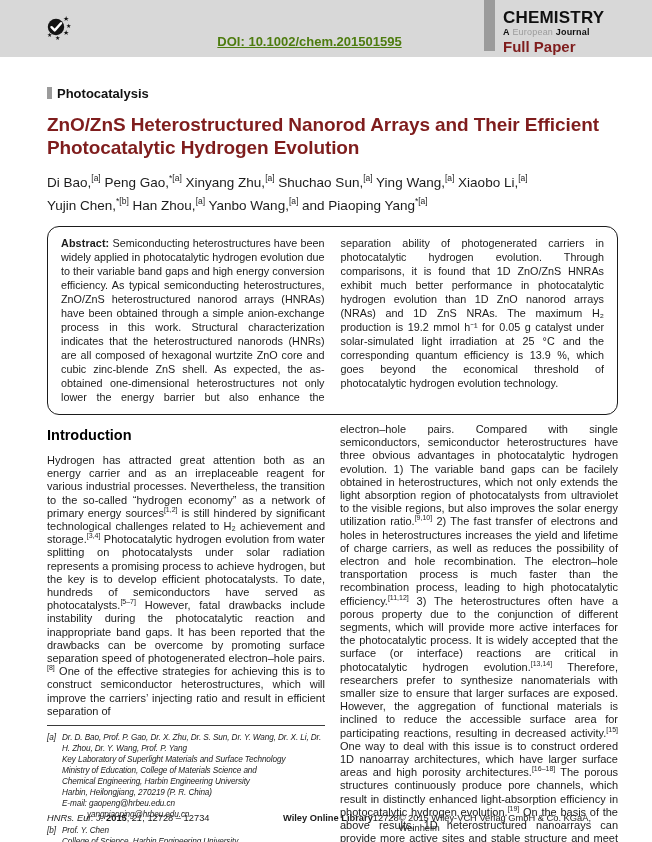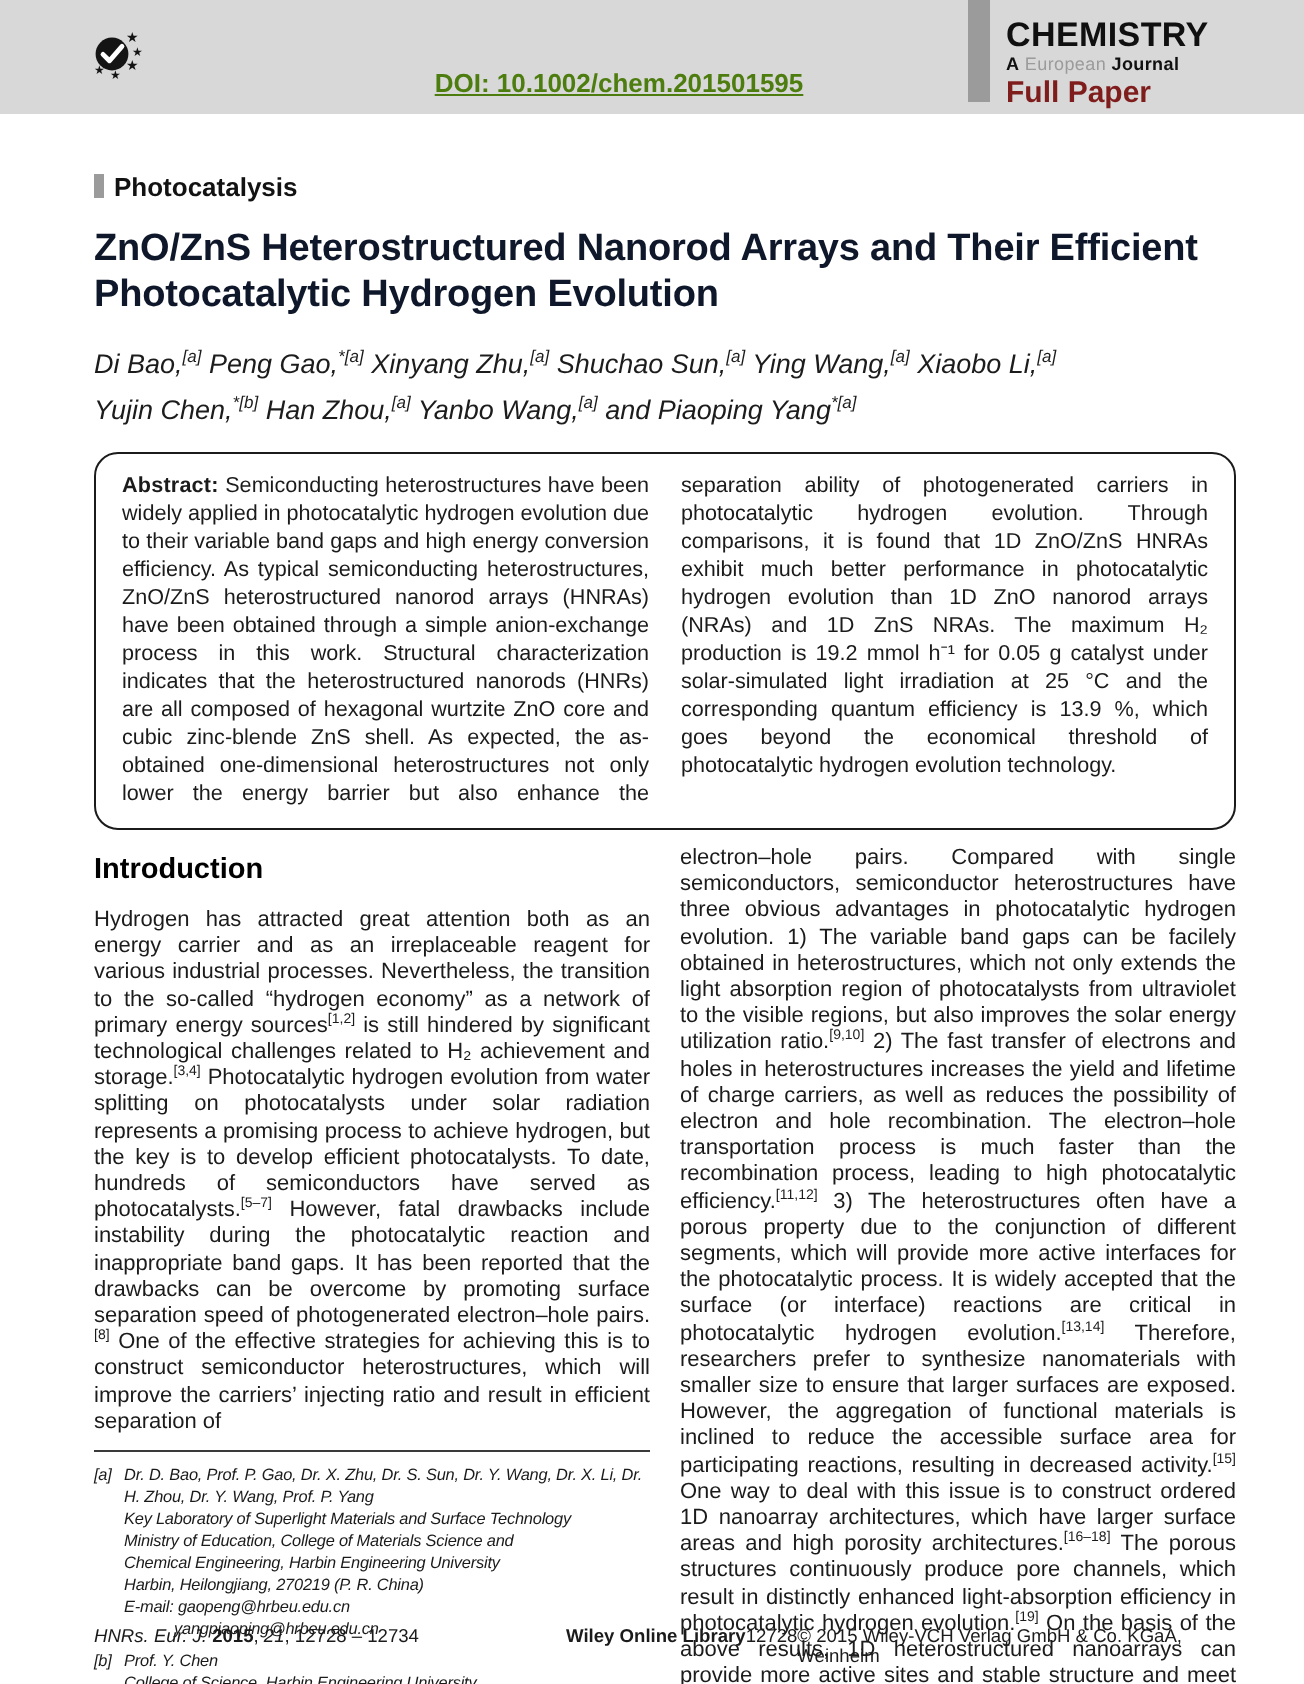--- a/index.html
+++ b/index.html
@@ -43,26 +43,26 @@
 
   
   main { position: absolute; left: 47px; top: 86px; width: 571px; }
 
   .keyword-row { display: flex; align-items: center; gap: 5px; height: 14px; }
   .keyword-square { width: 5px; height: 12px; background: #9b9b9b; display: inline-block; }
   .keyword { font-size: 13px; font-weight: bold; color: #121212; }
 
   .title {
     margin-top: 13px;
-    font-size: 19px; line-height: 23px; font-weight: bold; color: #0f172a;
+    font-size: 19px; line-height: 23px; font-weight: bold; color: #7f1d1d;
     letter-spacing: -0.1px;
   }
 
   .authors-block { margin-top: 10px; }
-  .author-line { font-size: 13.5px; line-height: 19px; color: #1c1c1c; font-style: italic; }
+  .author-line { font-size: 13.5px; line-height: 19px; color: #1c1c1c; }
   .author-line sup { font-size: 8.5px; }
 
   .abstract-box {
     margin-top: 12px;
     border: 1.5px solid #1b1b1b;
     border-radius: 12px;
     padding: 9px 13px 10px 13px;
   }
   .abstract-text {
     column-count: 2; column-gap: 16px;

